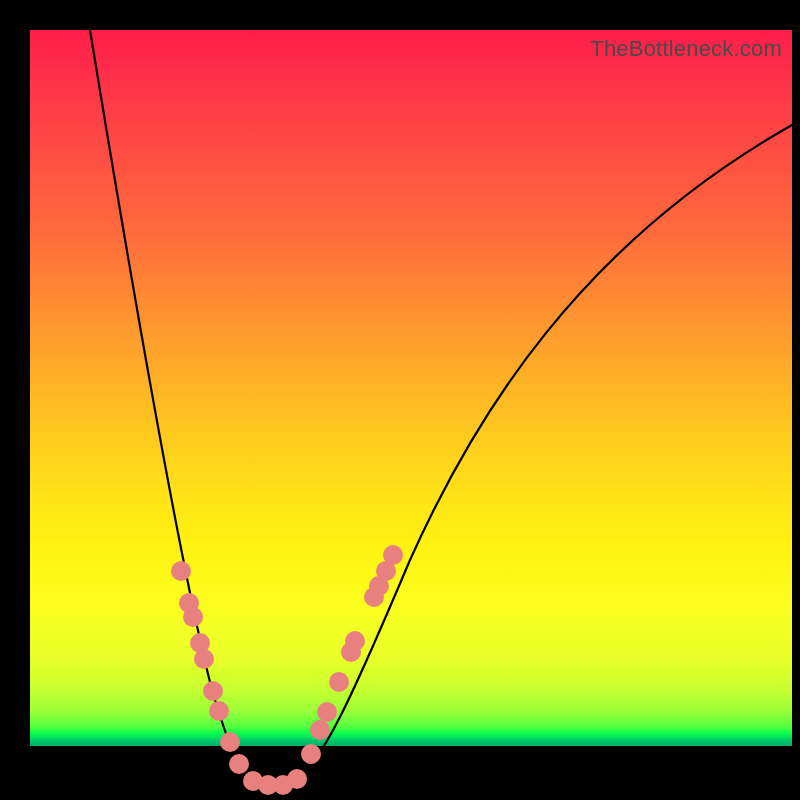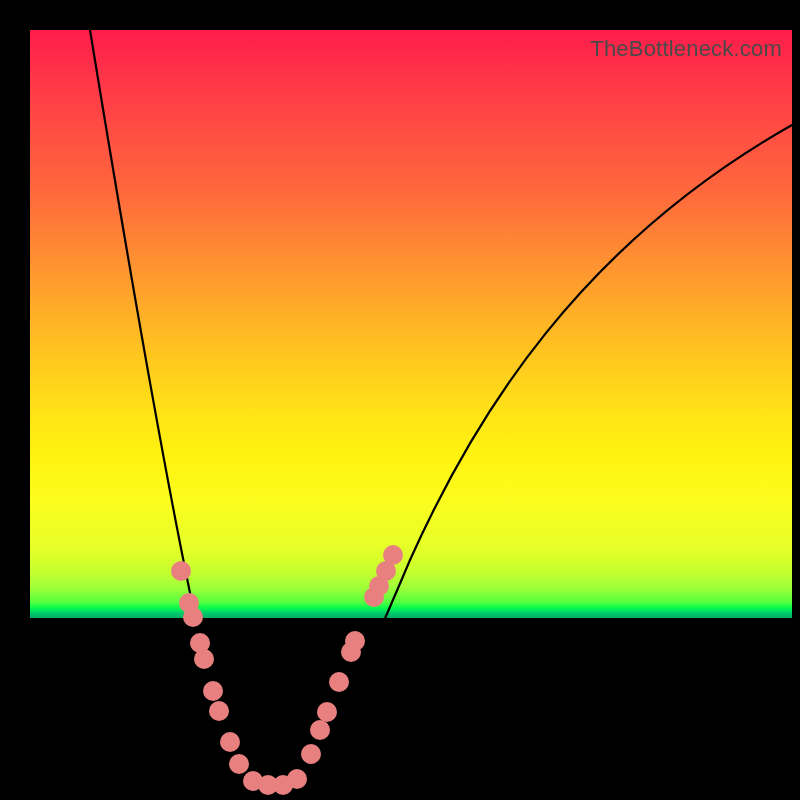--- a/index.html
+++ b/index.html
@@ -14,21 +14,21 @@
   .frame {
     position: absolute;
     inset: 0;
     background: #000;
   }
   .plot-area {
     position: absolute;
     left: 30px;
     top: 30px;
     width: 762px;
-    height: 588px;
+    height: 716px;
     
     background: linear-gradient(
       to bottom,
       #ff1d4a 0%,
       #ff3a48 10%,
       #ff6a3c 28%,
       #ff9a2e 42%,
       #ffc51f 55%,
       #ffe018 64%,
       #fff210 72%,

